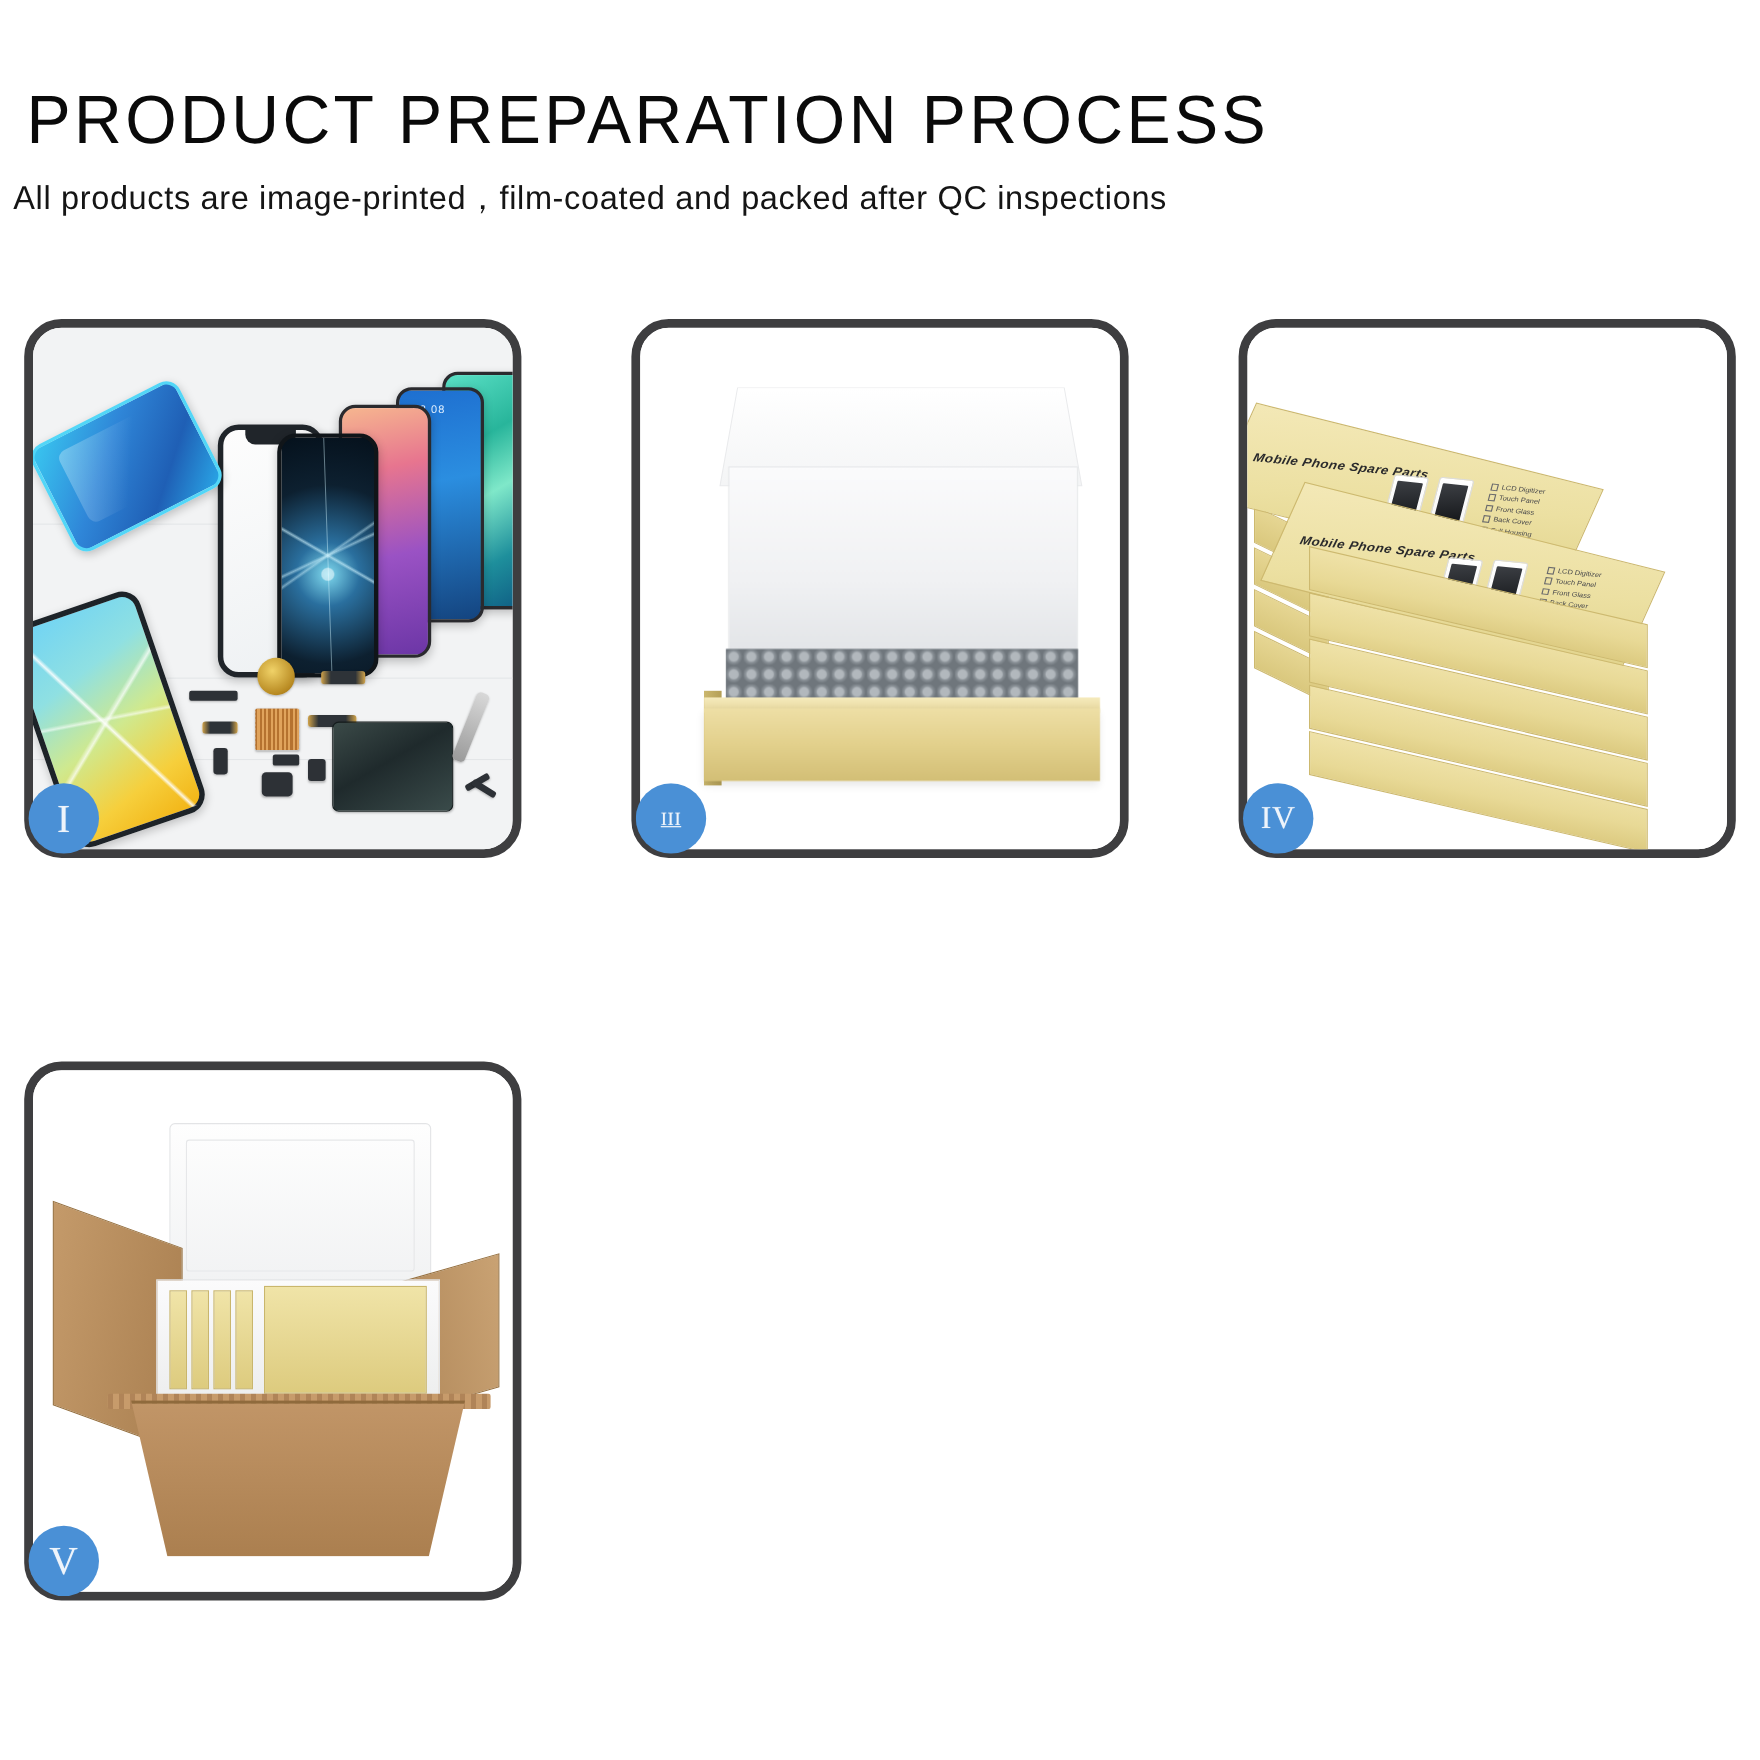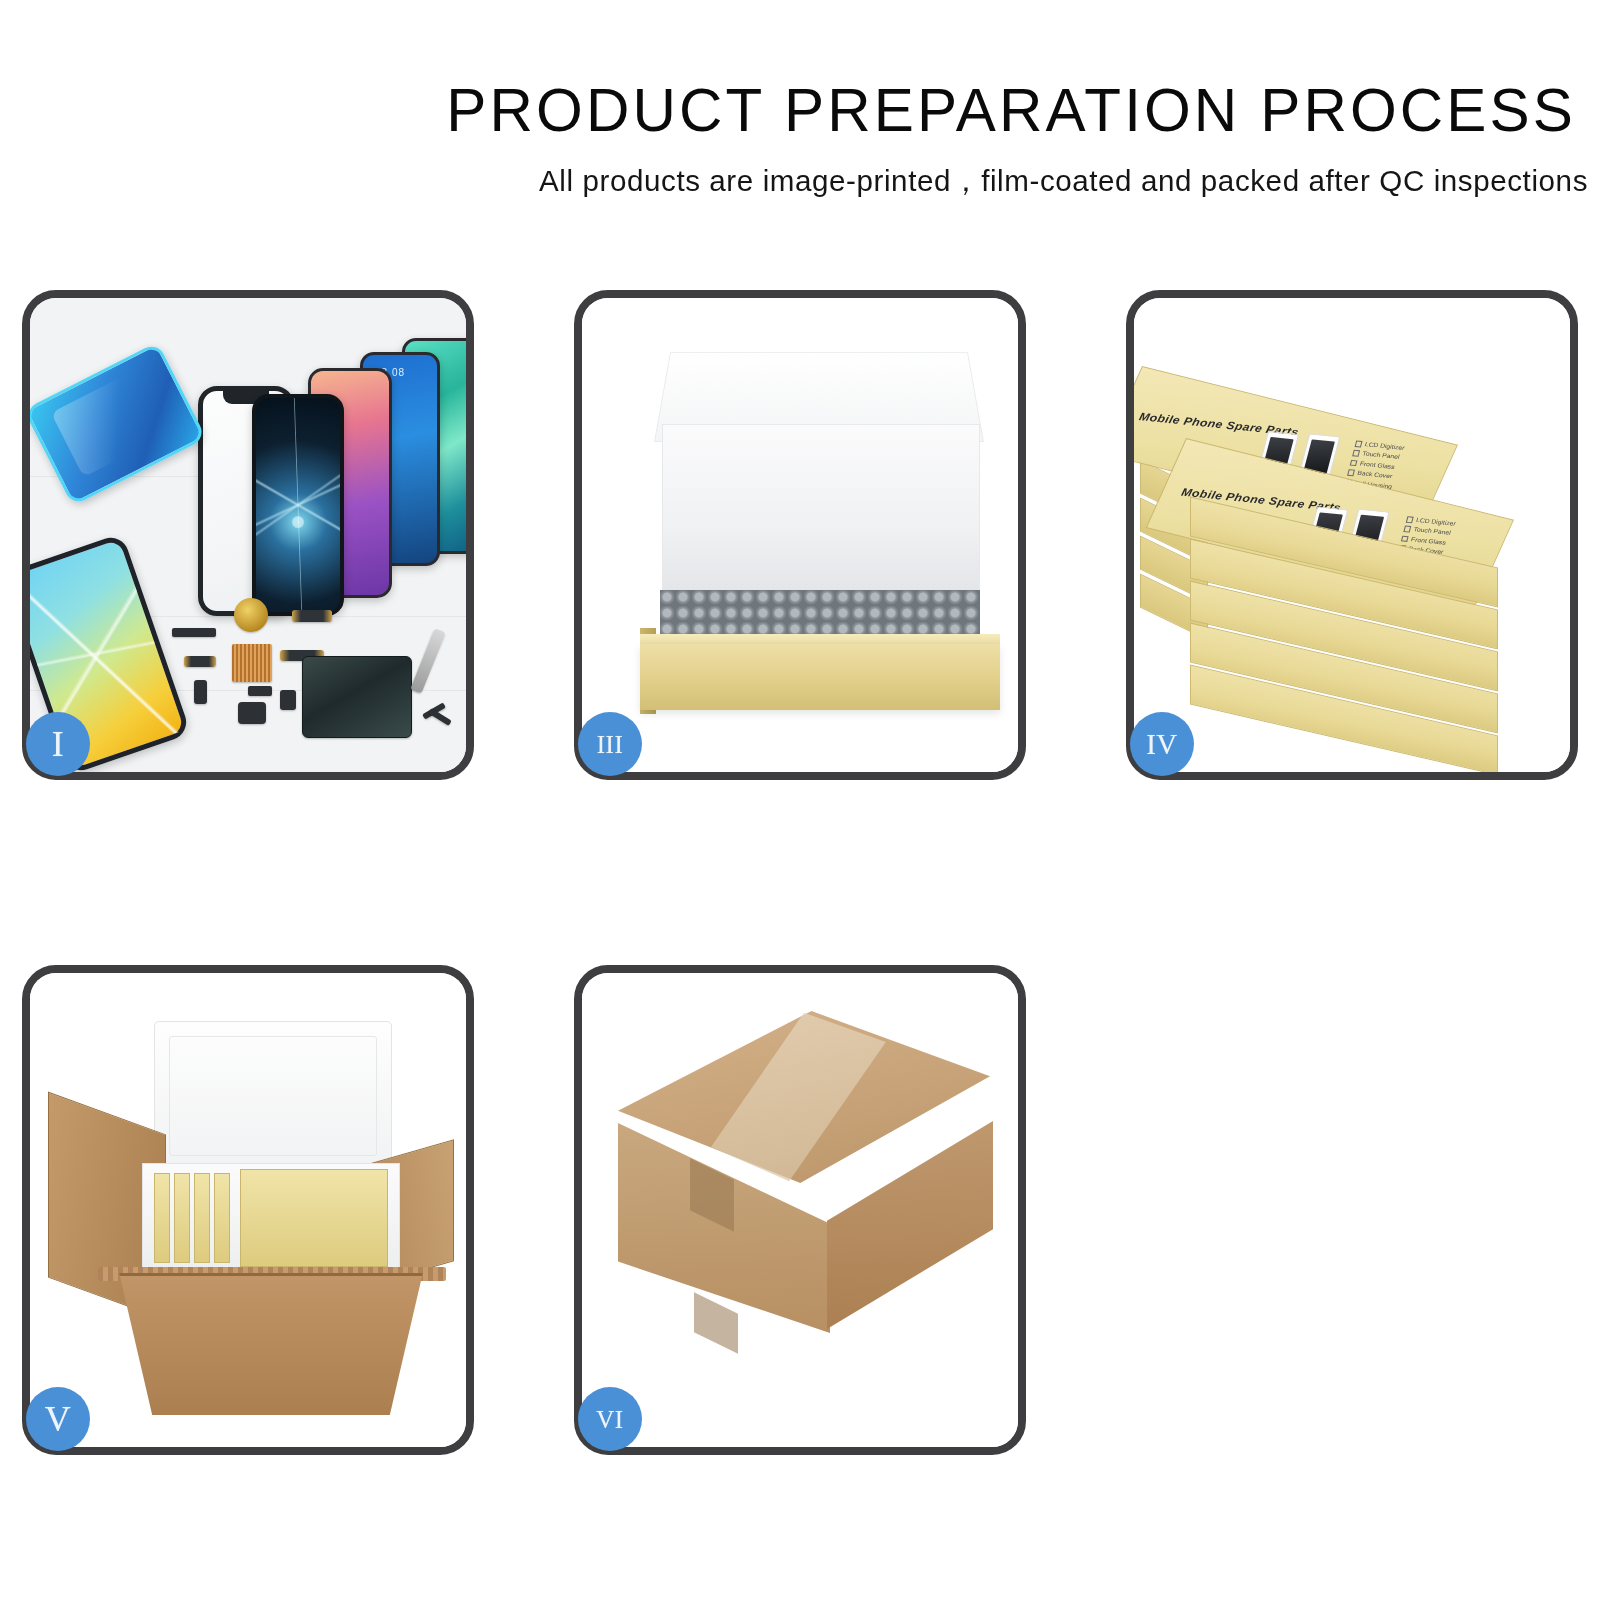--- a/index.html
+++ b/index.html
@@ -19,21 +19,21 @@
     height: 1600px;
     background: #ffffff;
   }
 
   
   .header {
     position: absolute;
     top: 0; left: 0;
     width: 1600px;
     padding-top: 78px;
-    text-align: right;
+    text-align: left;
   }
 
   .header-title {
     font-size: 62px;
     line-height: 1.02;
     font-weight: 400;
     letter-spacing: 3.2px;
     color: #0a0a0a;
     white-space: nowrap;
     font-stretch: condensed;
@@ -94,21 +94,21 @@
     align-items: center;
     justify-content: center;
     font-family: "Liberation Serif", "DejaVu Serif", serif;
     font-size: 36px;
     line-height: 1;
     letter-spacing: 0.5px;
     z-index: 40;
     text-shadow: 0 0 1px rgba(255,255,255,.5);
   }
   .badge.wide { font-size: 29px; }
-  .badge.xwide { font-size: 25px; }
+  .badge.xwide { font-size: 17px; text-decoration: underline; }
 
   
   .scene-parts { position: absolute; inset: 0; background: #f2f3f4; }
   .scene-parts .shelfline {
     position: absolute; left: 0; right: 0; height: 1px; background: #e4e6e8;
   }
   .ph {
     position: absolute;
     border-radius: 12px;
     box-shadow: 0 3px 9px rgba(0,0,0,.22);
@@ -517,28 +517,15 @@
           <div class="ct-prod" style="left:184px; width:16px;"></div>
           <div class="ct-prod" style="left:210px; top:196px; width:148px; height:98px;"></div>
 
           <div class="ct-rim"></div>
           <div class="ct-body"></div>
         </div>
       </div>
       <div class="badge">V</div>
     </div>
 
-    <div class="panel">
-      <div class="panel-media">
-        <div class="scene-sealed">
-          <div class="sl-top"></div>
-          <div class="sl-tape"></div>
-          <div class="sl-front"></div>
-          <div class="sl-right"></div>
-          <div class="sl-seam" style="left:108px; top:196px; width:44px; height:52px; transform:skewY(26deg);"></div>
-          <div class="sl-seam" style="left:112px; top:330px; width:44px; height:40px; transform:skewY(26deg);"></div>
-        </div>
-      </div>
-      <div class="badge xwide">VI</div>
-    </div>
 
   </div>
 </div>
 
 </body></html>

